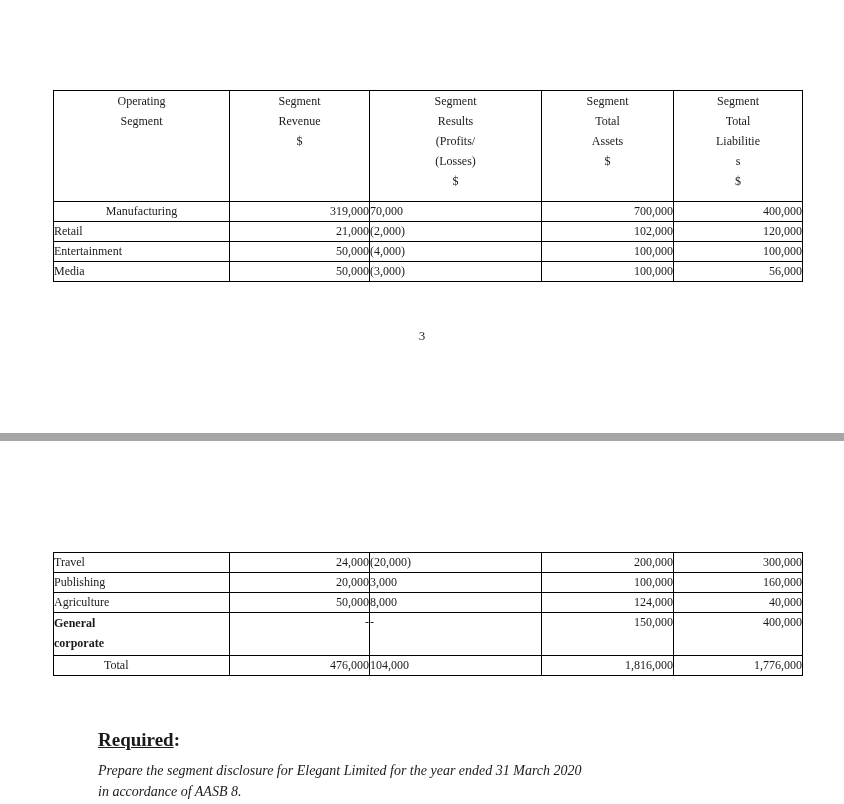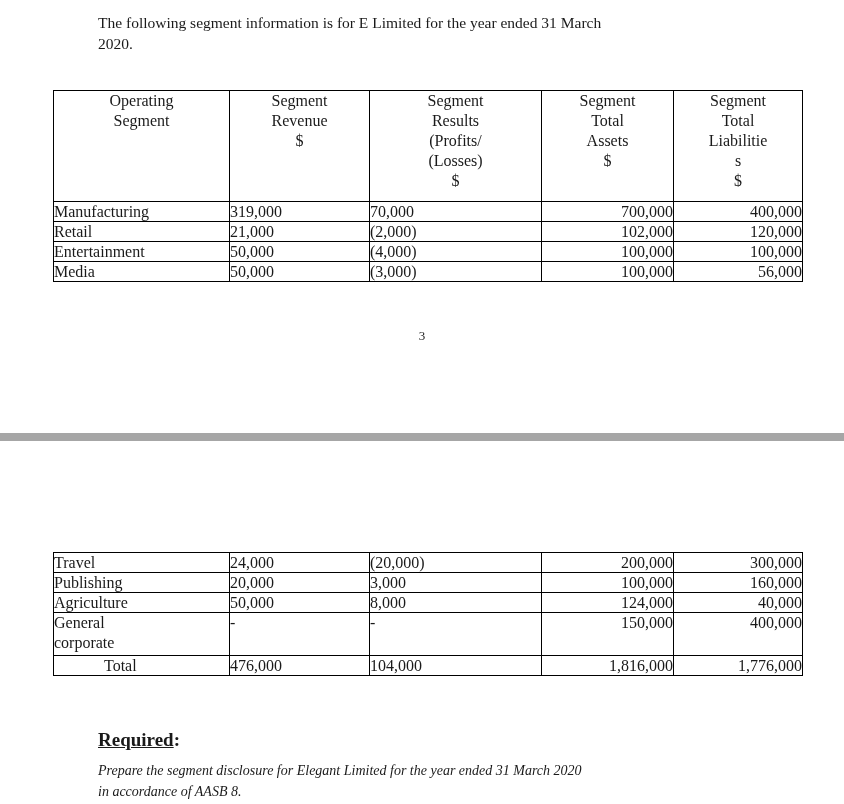--- a/index.html
+++ b/index.html
@@ -32,21 +32,21 @@
     text-align: justify;
     text-justify: inter-word;
   }
   .intro .line2 { display: block; }
 
   
   table.seg {
     position: absolute;
     border-collapse: collapse;
     table-layout: fixed;
-    font-size: 16px;
+    font-size: 12px;
   }
   table.seg td, table.seg th {
     border: 1px solid #000000;
     padding: 0;
     vertical-align: top;
     font-weight: normal;
   }
 
   
   .c1 { width: 176px; }
@@ -74,29 +74,29 @@
     white-space: nowrap;
   }
   .al-r  { text-align: right; }
 
   
   .nm {
     text-align: left;
     padding-left: 50px;
   }
   .nm-right {
-    text-align: left;
+    text-align: center;
     padding-right: 10px;
   }
   
-  .num-rev { text-align: left; padding-right: 26px; }
+  .num-rev { text-align: right; padding-right: 26px; }
   .num-res { text-align: left;  padding-left: 48px; }
 
   .tall { height: 42px; }
-  .tall .two { line-height: 20px; }
+  .tall .two { line-height: 20px; font-weight: bold; }
 
   .bold td { font-weight: bold; }
 
   
   .pageno {
     position: absolute;
     left: 0;
     top: 328px;
     width: 844px;
     text-align: center;
@@ -132,24 +132,20 @@
     line-height: 21px;
     font-style: italic;
   }
   .req-body span { display: block; }
 </style>
 </head>
 <body>
 
 <div class="page">
 
-  <div class="intro">
-    <span>The following segment information is for E Limited for the year ended 31 March</span>
-    <span class="line2">2020.</span>
-  </div>
 
   <table class="seg" style="left:53px; top:90px; width:749px;">
     <colgroup>
       <col class="c1">
         <col class="c2">
         <col class="c3">
         <col class="c4">
         <col class="c5">
     </colgroup>
     <thead>

